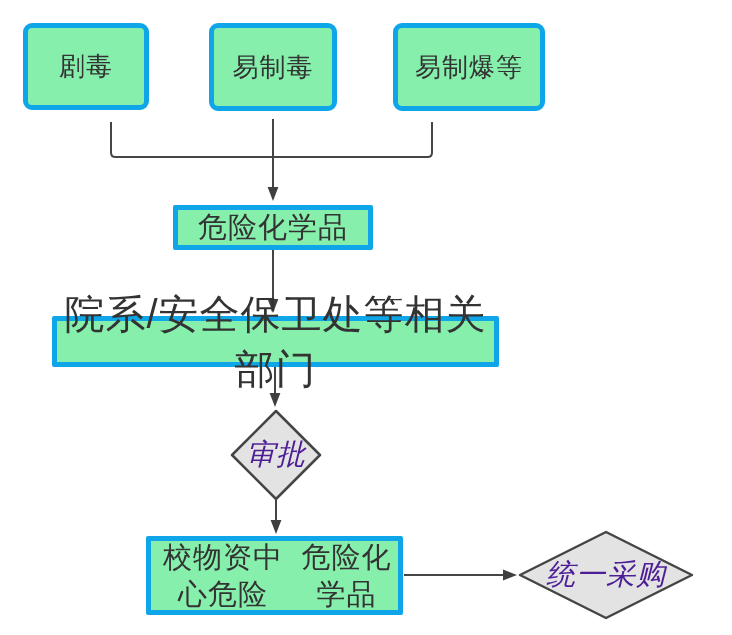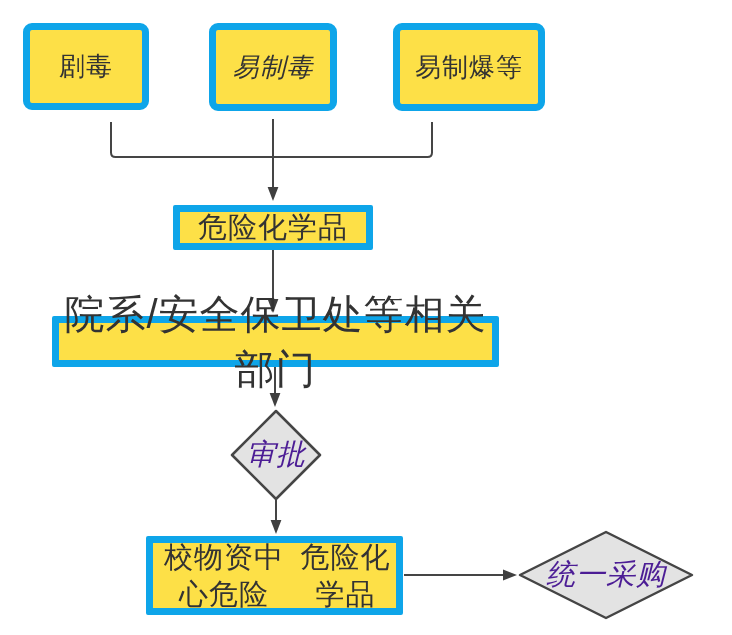--- a/index.html
+++ b/index.html
@@ -16,22 +16,22 @@
     overflow: hidden;
   }
   .layer {
     position: absolute;
     left: 0;
     top: 0;
   }
   .node {
     position: absolute;
     box-sizing: border-box;
-    background: #fde047;
-    border: 7px solid #0ea5e9;
+    background: #86efac;
+    border: 5px solid #0ea5e9;
     color: #333333;
     display: flex;
     align-items: center;
     justify-content: center;
     text-align: center;
     letter-spacing: 1px;
   }
   .node.rounded { border-radius: 9px; }
   .node.sharp   { border-radius: 2px; }
   .diamond-label {
@@ -76,21 +76,21 @@
     <path d="M404 575 L504 575" fill="none" stroke="#454545" stroke-width="2"></path>
     <polygon points="517,575 503,569.6 503,580.4" fill="#3f3f3f"></polygon>
 
     <polygon points="606,532 692,575 606,618 520,575" fill="#e3e3e3" stroke="#454545" stroke-width="2.5" stroke-linejoin="round"></polygon>
   </svg>
 
   <div class="node rounded fs26" style="left:23px; top:23px; width:126px; height:87px;">
     <span>剧毒</span>
   </div>
 
-  <div class="node rounded fs26" style="left:209px; top:23px; width:128px; height:88px;font-style:italic;">
+  <div class="node rounded fs26" style="left:209px; top:23px; width:128px; height:88px;">
     <span>易制毒</span>
   </div>
 
   <div class="node rounded fs26" style="left:393px; top:23px; width:152px; height:88px;">
     <span>易制爆等</span>
   </div>
 
   <div class="node sharp fs29" style="left:173px; top:205px; width:200px; height:45px;">
     <span>危险化学品</span>
   </div>

